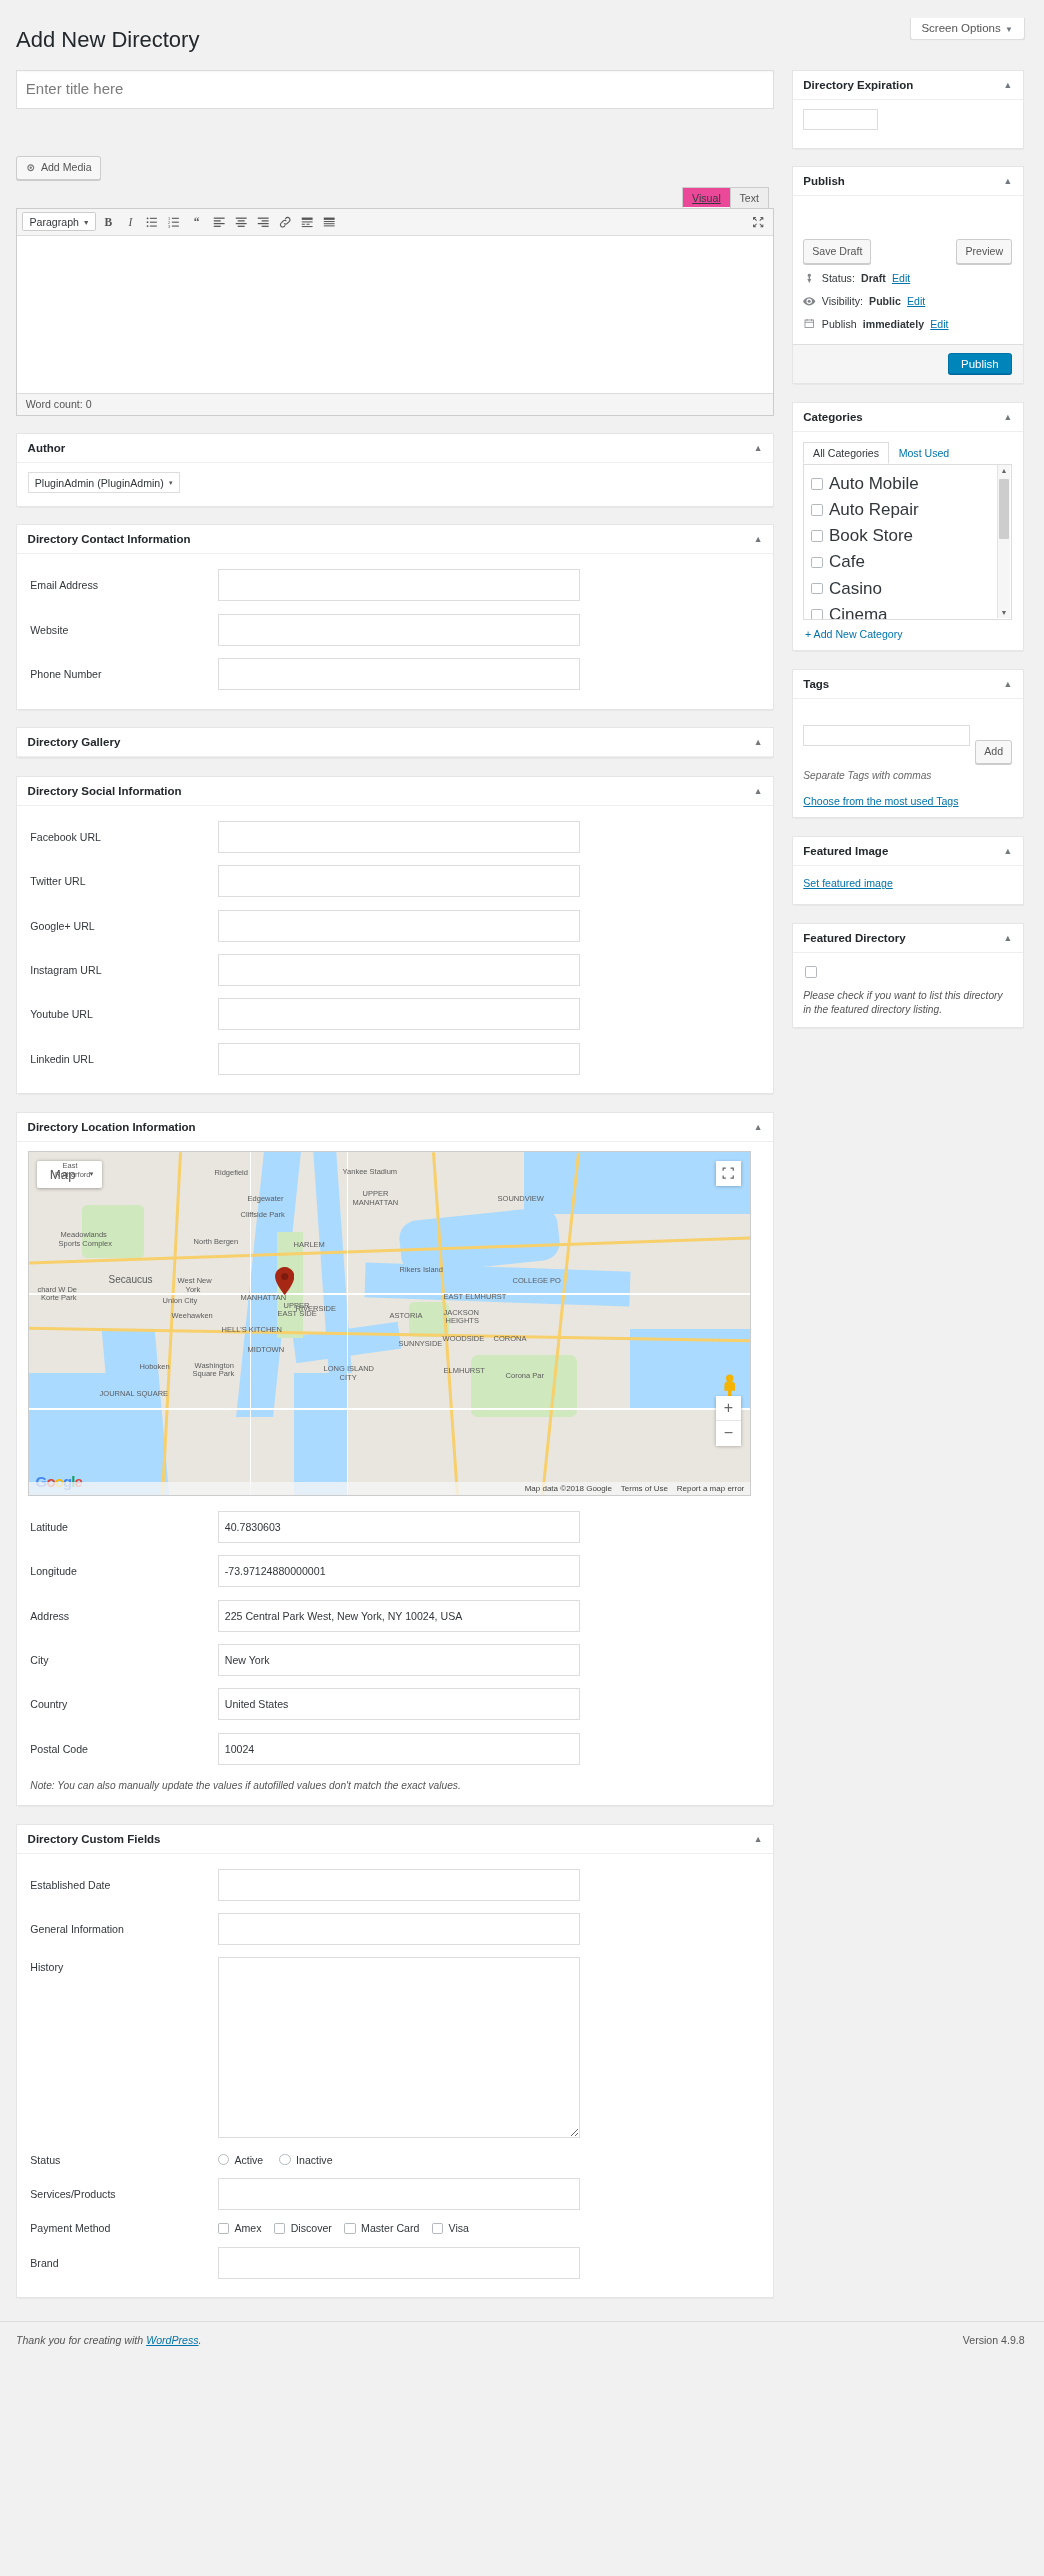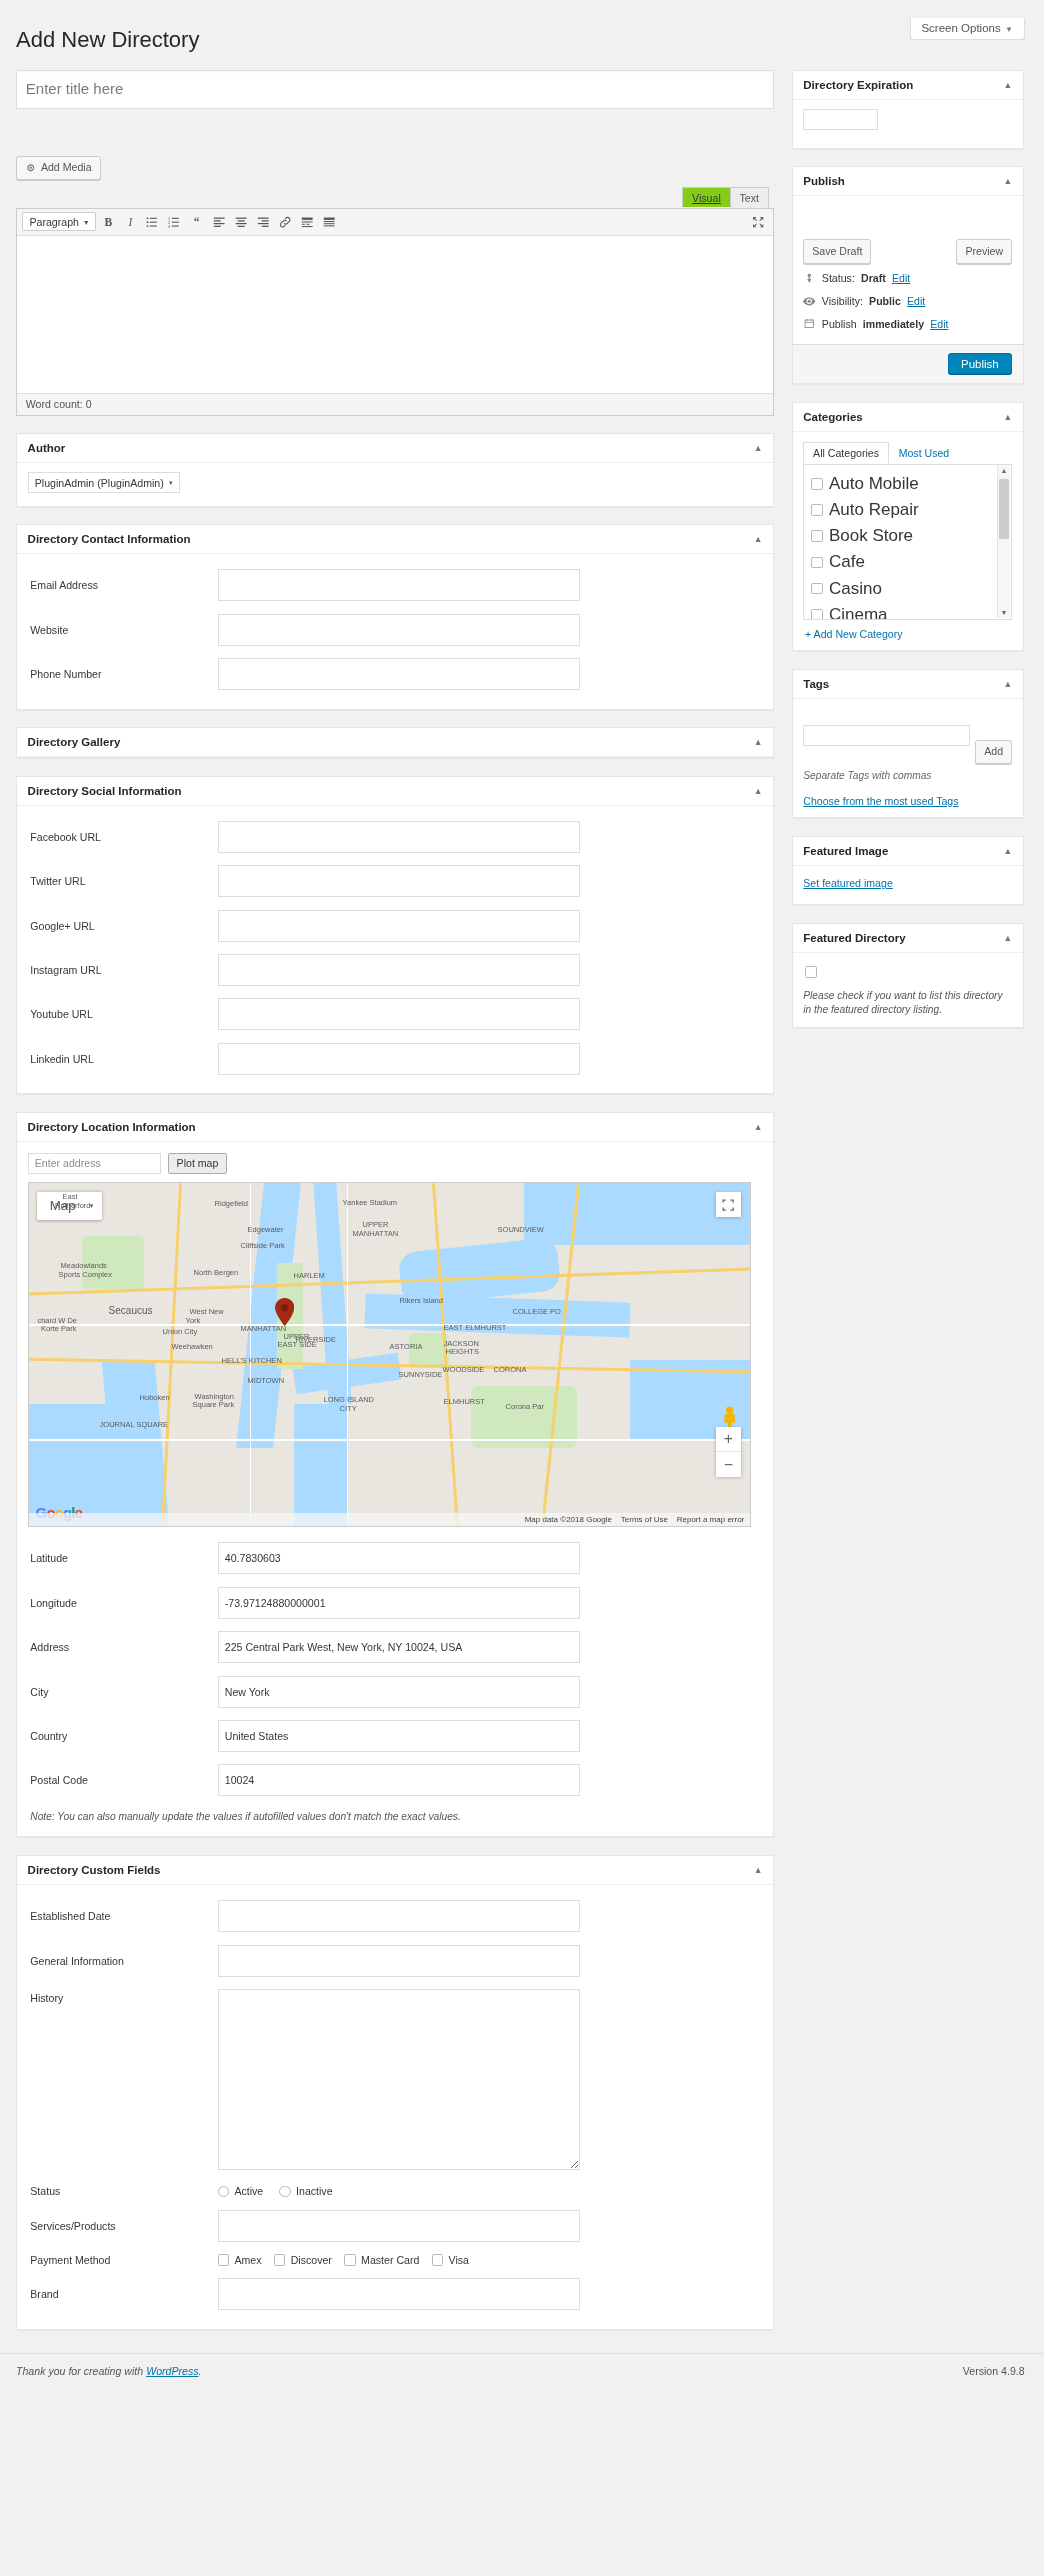--- a/index.html
+++ b/index.html
@@ -54,21 +54,21 @@
   }
   .button svg { display:block; }
 
   
   .editor-tabs { display: flex; justify-content: flex-end; gap: 0; padding: 0 5.3px; }
   .editor-tab {
     font-size: 10.6px; padding: 4.4px 8.8px 3.5px 8.8px; border: 0.9px solid #ccc;
     border-bottom: none; background: #ededed; color: #555;
     cursor: pointer; margin-left: -0.9px; position: relative; top: 0.9px;
   }
-  .editor-tab.active { background: #84cc16; color: #32373c; border-bottom: 0.9px solid #f5f5f5; text-decoration: underline; }
+  .editor-tab.active { background: #ec4899; color: #32373c; border-bottom: 0.9px solid #f5f5f5; text-decoration: underline; }
   .editor-wrap { border: 0.9px solid #ccc; background: #fff; }
   .mce-toolbar {
     background: #f5f5f5; border-bottom: 0.9px solid #ddd;
     padding: 3.5px 5.3px; display: flex; align-items: center; gap: 2.7px;
     position: relative;
   }
   .mce-select {
     background: #fff; border: 0.9px solid #ccc; border-radius: 1.8px;
     font-size: 10.6px; padding: 2.7px 16px 2.7px 6.2px; min-width: 71px;
     color: #32373c; position: relative; cursor: pointer;
@@ -442,24 +442,20 @@
         </div>
       </div>
 
       <div class="postbox">
         <div class="postbox-header">
           <span class="postbox-title">Directory Location Information</span>
           <span class="toggle-ind">▲</span>
         </div>
         <div class="postbox-body">
 
-          <div class="geo-row">
-            <input class="addr-input" placeholder="Enter address" style="">
-            <span class="plot-btn">Plot map</span>
-          </div>
 
           <div class="map-box">
 
             <div class="map-water" style="left:0;top:0;width:723px;height:345px;background:#e9e6df;"></div>
             <div class="map-water" style="left:221px;top:0;width:37px;height:265px;transform:skewX(-6deg);"></div>
             <div class="map-water" style="left:292px;top:0;width:23px;height:221px;transform:skewX(4deg);"></div>
             <div class="map-water" style="left:265px;top:177px;width:106px;height:26.5px;transform:rotate(-8deg);"></div>
             <div class="map-water" style="left:371px;top:62px;width:159px;height:53px;transform:rotate(-6deg);border-radius:17.7px;"></div>
             <div class="map-water" style="left:336px;top:115px;width:265px;height:35px;transform:rotate(2deg);"></div>
             <div class="map-water" style="left:495px;top:0;width:230px;height:62px;"></div>
@@ -528,21 +524,21 @@
               <span style="position: absolute; left: 324px; top: 46px; font-size: 7.5px; color: rgb(91, 91, 91); white-space: nowrap; pointer-events: none;">MANHATTAN</span>
               <span style="position: absolute; left: 469px; top: 42px; font-size: 7.5px; color: rgb(91, 91, 91); white-space: nowrap; pointer-events: none;">SOUNDVIEW</span>
               <span style="position: absolute; left: 34px; top: 8.8px; font-size: 7.5px; color: rgb(91, 91, 91); white-space: nowrap; pointer-events: none;">East</span>
               <span style="position: absolute; left: 26.5px; top: 17.7px; font-size: 7.5px; color: rgb(91, 91, 91); white-space: nowrap; pointer-events: none;">Rutherford</span>
               <span style="position: absolute; left: 32px; top: 78px; font-size: 7.5px; color: rgb(91, 91, 91); white-space: nowrap; pointer-events: none;">Meadowlands</span>
               <span style="position: absolute; left: 30px; top: 87px; font-size: 7.5px; color: rgb(91, 91, 91); white-space: nowrap; pointer-events: none;">Sports Complex</span>
               <span style="position: absolute; left: 133px; top: 85px; font-size: 7.5px; color: rgb(91, 91, 91); white-space: nowrap; pointer-events: none; padding-left: 32px;">North Bergen</span>
               <span style="position: absolute; left: 265px; top: 88px; font-size: 7.5px; color: rgb(91, 91, 91); white-space: nowrap; pointer-events: none;">HARLEM</span>
               <span style="position: absolute; left: 371px; top: 113px; font-size: 7.5px; color: rgb(91, 91, 91); white-space: nowrap; pointer-events: none;">Rikers Island</span>
               <span style="position: absolute; left: 80px; top: 122px; font-size: 10px; color: rgb(91, 91, 91); white-space: nowrap; pointer-events: none;">Secaucus</span>
-              <span style="position: absolute; left: 161px; top: 124px; font-size: 7.5px; color: rgb(91, 91, 91); white-space: nowrap; pointer-events: none;">West New</span>
+              <span style="position: absolute; left: 149px; top: 124px; font-size: 7.5px; color: rgb(91, 91, 91); white-space: nowrap; pointer-events: none;">West New</span>
               <span style="position: absolute; left: 157px; top: 133px; font-size: 7.5px; color: rgb(91, 91, 91); white-space: nowrap; pointer-events: none;">York</span>
               <span style="position: absolute; left: 212px; top: 141px; font-size: 7.5px; color: rgb(91, 91, 91); white-space: nowrap; pointer-events: none;">MANHATTAN</span>
               <span style="position: absolute; left: 134px; top: 144px; font-size: 7.5px; color: rgb(91, 91, 91); white-space: nowrap; pointer-events: none;">Union City</span>
               <span style="position: absolute; left: 8.8px; top: 133px; font-size: 7.5px; color: rgb(91, 91, 91); white-space: nowrap; pointer-events: none;">chard W De</span>
               <span style="position: absolute; left: 12.4px; top: 141px; font-size: 7.5px; color: rgb(91, 91, 91); white-space: nowrap; pointer-events: none;">Korte Park</span>
               <span style="position: absolute; left: 255px; top: 149px; font-size: 7.5px; color: rgb(91, 91, 91); white-space: nowrap; pointer-events: none;">UPPER</span>
               <span style="position: absolute; left: 249px; top: 157px; font-size: 7.5px; color: rgb(91, 91, 91); white-space: nowrap; pointer-events: none;">EAST SIDE</span>
               <span style="position: absolute; left: 415px; top: 140px; font-size: 7.5px; color: rgb(91, 91, 91); white-space: nowrap; pointer-events: none;">EAST ELMHURST</span>
               <span style="position: absolute; left: 484px; top: 124px; font-size: 7.5px; color: rgb(91, 91, 91); white-space: nowrap; pointer-events: none;">COLLEGE PO</span>
               <span style="position: absolute; left: 143px; top: 159px; font-size: 7.5px; color: rgb(91, 91, 91); white-space: nowrap; pointer-events: none;">Weehawken</span>

